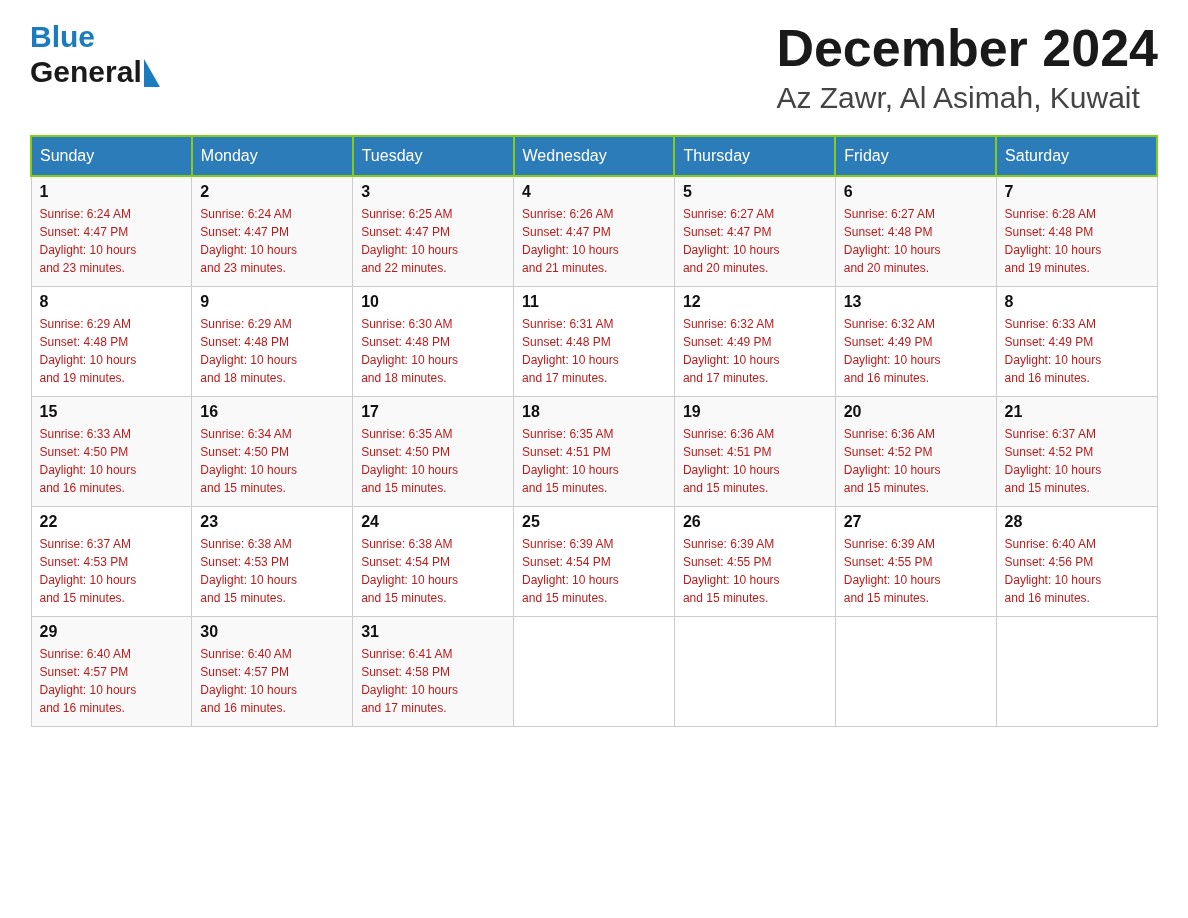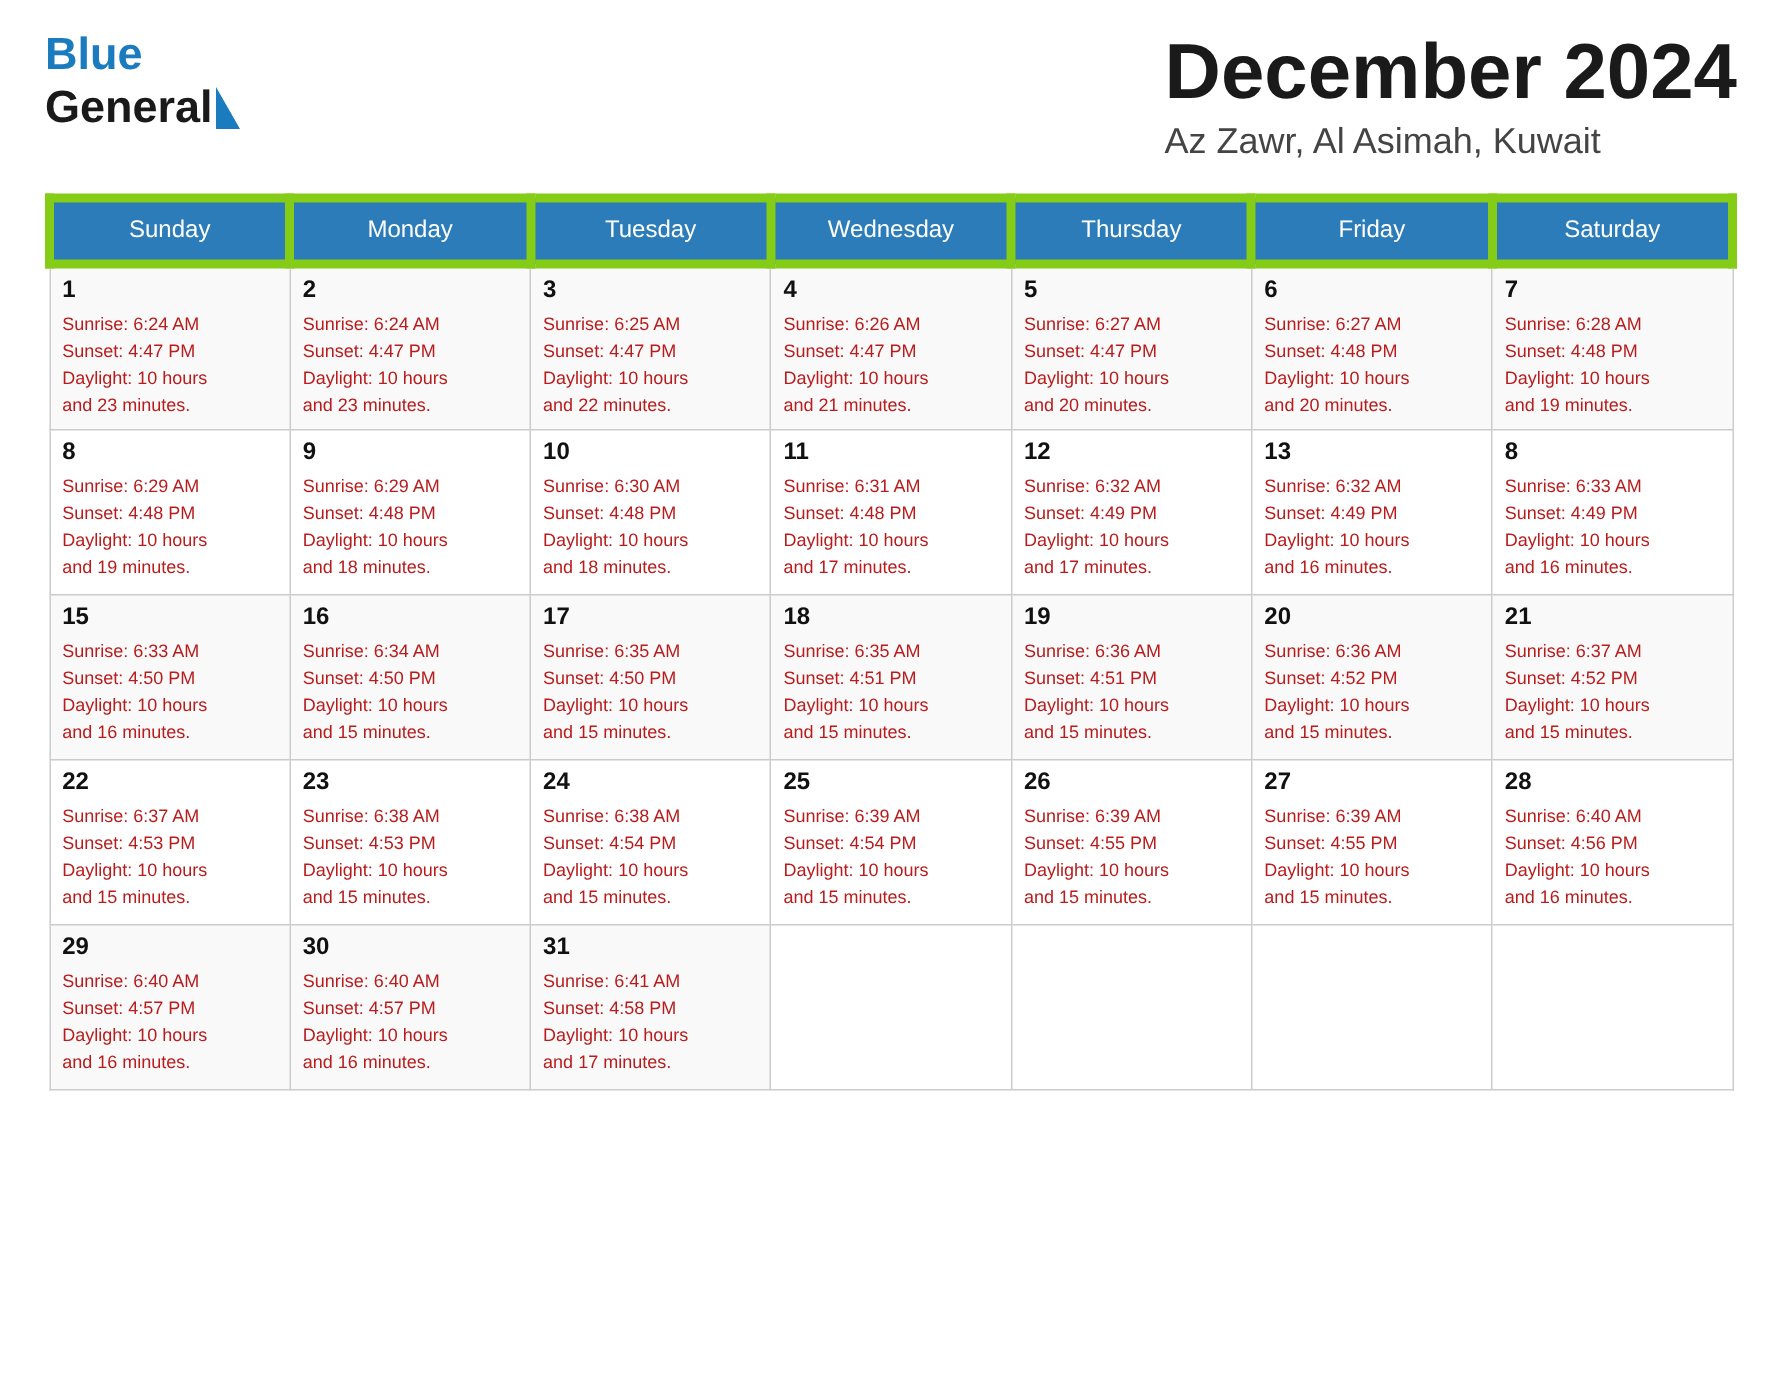--- a/index.html
+++ b/index.html
@@ -19,37 +19,37 @@
     .title-section {
       text-align: left;
     }
     .month-title {
       font-size: 52px;
       font-weight: bold;
       color: #1a1a1a;
       line-height: 1.1;
     }
     .location {
-      font-size: 24px;
+      font-size: 30px;
       color: #444;
       margin-top: 4px;
     }
     table {
       width: 100%;
       border-collapse: collapse;
       table-layout: fixed;
     }
     thead tr th {
       background-color: #2b7cb8;
       color: #fff;
       padding: 10px 8px;
       font-size: 16px;
       font-weight: normal;
-      text-align: center;
-      border: 6px solid #84cc16;
+      text-align: left;
+      border: 2px solid #84cc16;
     }
     tbody tr td {
       border: 1px solid #ccc;
       vertical-align: top;
       padding: 6px 8px;
       font-size: 12.5px;
       color: #222;
       height: 110px;
     }
     tbody tr:nth-child(odd) td {

